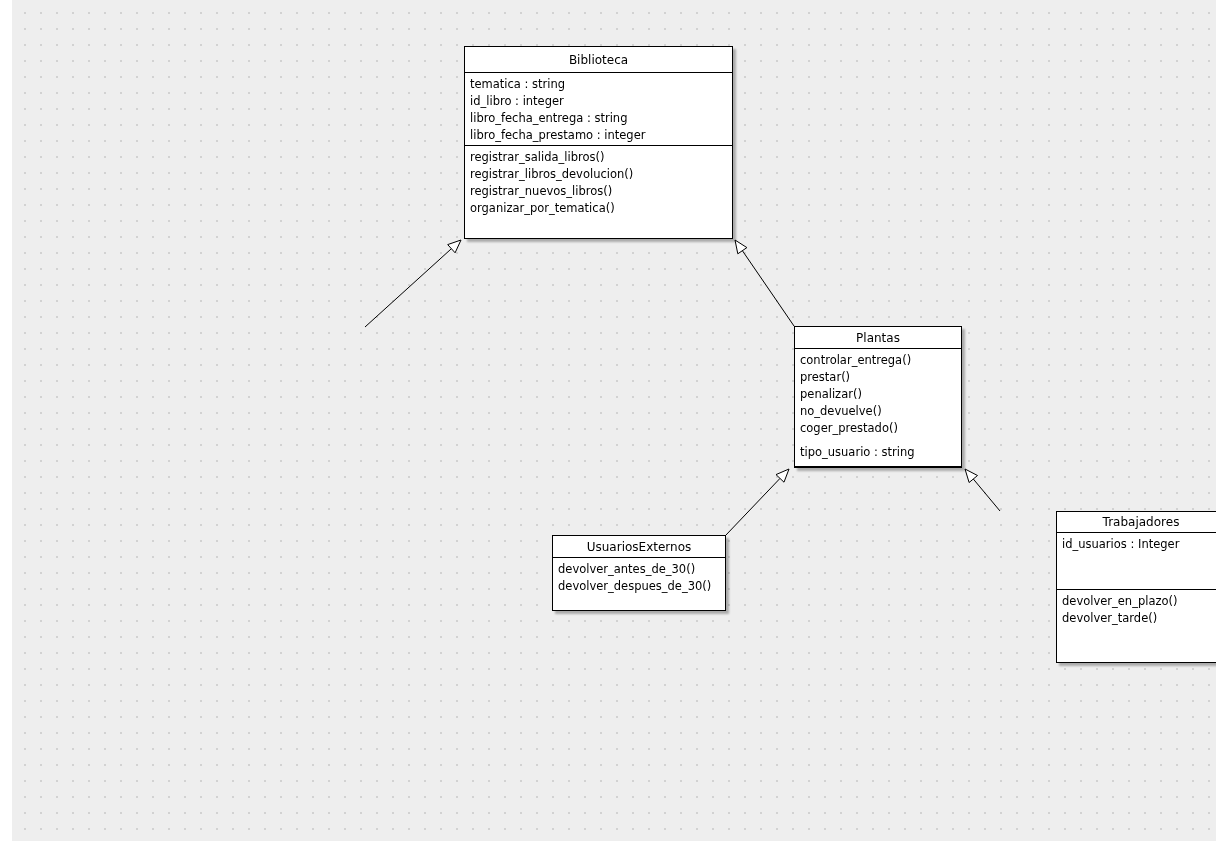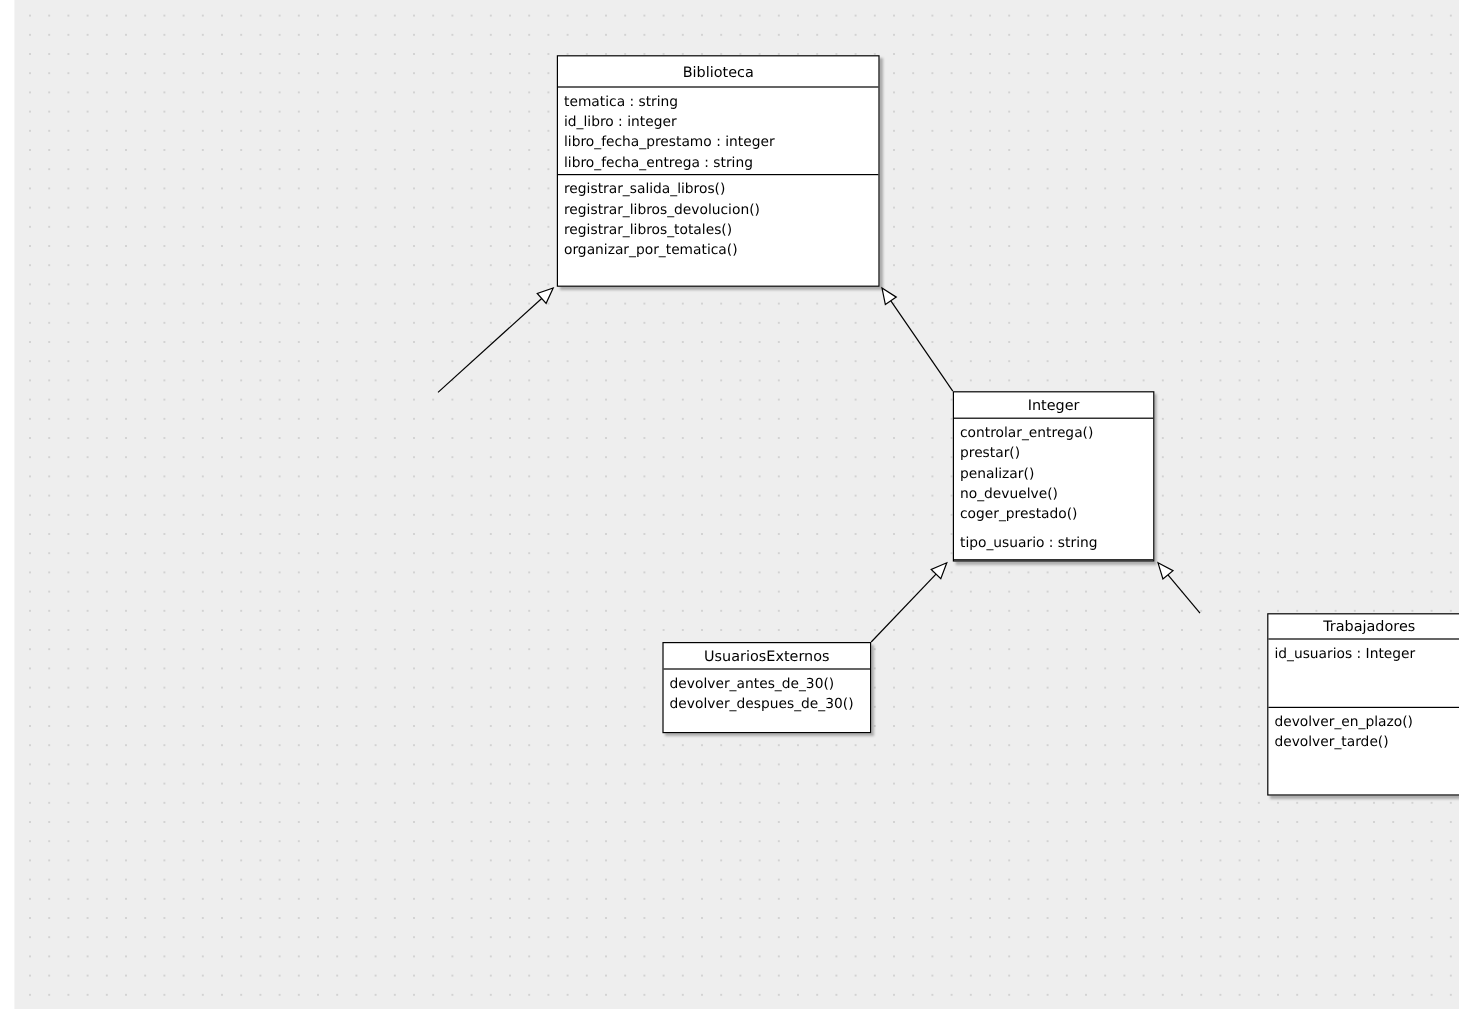--- a/index.html
+++ b/index.html
@@ -110,34 +110,34 @@
       <line x1="988" y1="511" x2="961.3" y2="479" stroke="#000" stroke-width="1"></line>
       <polygon points="953,469 965.5,475.5 957.1,482.5" fill="#ffffff" stroke="#000" stroke-width="1"></polygon>
     </g>
   </svg>
 
   <div class="uml-class" id="box-biblioteca">
     <div class="uml-title">Biblioteca</div>
     <div class="uml-section uml-attrs">
       <div class="uml-line">tematica : string</div>
       <div class="uml-line">id_libro : integer</div>
+      <div class="uml-line">libro_fecha_entrega : string</div>
       <div class="uml-line">libro_fecha_prestamo : integer</div>
-      <div class="uml-line">libro_fecha_entrega : string</div>
     </div>
     <div class="uml-section uml-methods">
       <div class="uml-line">registrar_salida_libros()</div>
       <div class="uml-line">registrar_libros_devolucion()</div>
-      <div class="uml-line">registrar_libros_totales()</div>
+      <div class="uml-line">registrar_nuevos_libros()</div>
       <div class="uml-line">organizar_por_tematica()</div>
     </div>
   </div>
 
 
   <div class="uml-class" id="box-usuarios">
-    <div class="uml-title">Integer</div>
+    <div class="uml-title">Plantas</div>
     <div class="uml-section uml-methods">
       <div class="uml-line">controlar_entrega()</div>
       <div class="uml-line">prestar()</div>
       <div class="uml-line">penalizar()</div>
       <div class="uml-line">no_devuelve()</div>
       <div class="uml-line">coger_prestado()</div>
     </div>
     <div class="uml-section uml-attrs">
       <div class="uml-line">tipo_usuario : string</div>
     </div>

